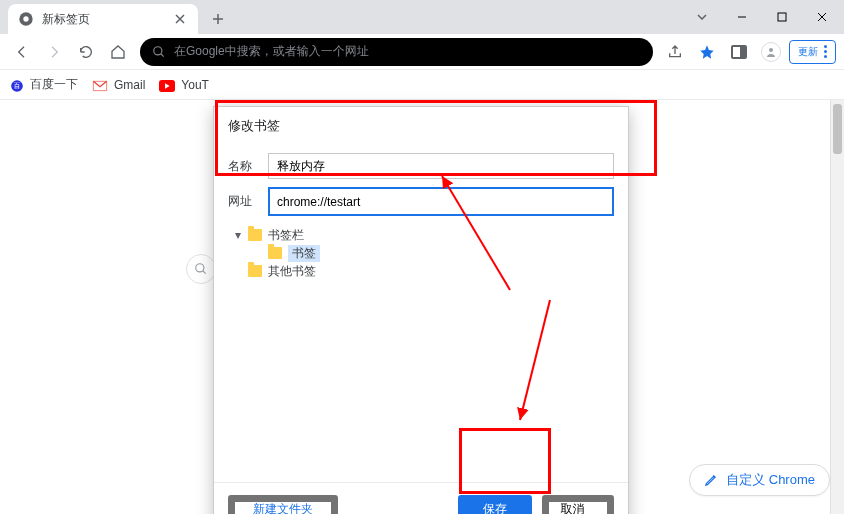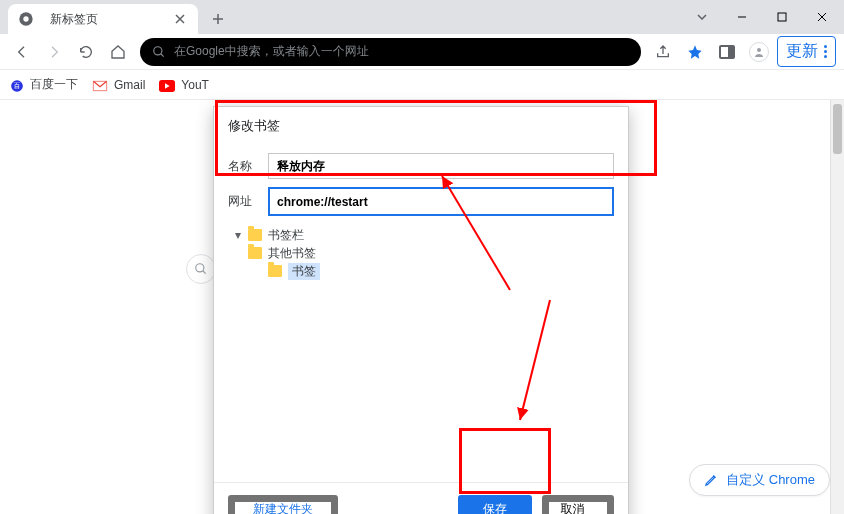--- a/index.html
+++ b/index.html
@@ -1,43 +1,43 @@
 <!DOCTYPE html>
 <html><head>
   <meta charset="utf-8">
   <style>
     * { box-sizing: border-box; margin: 0; padding: 0; }
     body { font-family: "Microsoft YaHei", Arial, sans-serif; font-size: 12px; background: #fff; width: 844px; height: 514px; overflow: hidden; position: relative; }
     .titlebar { height: 34px; background: #dfe1e5; display: flex; align-items: flex-end; position: relative; }
-    .tab { display: flex; align-items: center; background: #fff; border-radius: 8px 8px 0 0; height: 30px; margin-left: 8px; padding: 0 10px; gap: 16px; min-width: 190px; }
+    .tab { display: flex; align-items: center; background: #fff; border-radius: 8px 8px 0 0; height: 30px; margin-left: 8px; padding: 0 10px; gap: 8px; min-width: 190px; }
     .tab .favicon { width: 16px; height: 16px; display:flex; align-items:center; justify-content:center; }
     .tab .title { flex: 1; color: #3c4043; font-size: 12px; }
     .tab .close { width: 16px; height: 16px; display:flex; align-items:center; justify-content:center; color:#5f6368; cursor:pointer; border-radius: 50%; }
     .new-tab { width: 28px; height: 28px; display:flex; align-items:center; justify-content:center; color:#5f6368; cursor:pointer; border-radius:4px; margin-left:6px; margin-bottom:1px;}
     .win-controls { position:absolute; right:4px; top:0; height:34px; display:flex; align-items:center; gap: 4px;}
     .win-btn { width: 36px; height: 28px; display:flex; align-items:center; justify-content:center; cursor:pointer; }
     .toolbar { height: 36px; display:flex; align-items:center; padding: 0 8px; gap: 4px; border-bottom: 1px solid #e8eaed; background:#fff;}
     .nav-btn { width:28px; height:28px; display:flex; align-items:center; justify-content:center; color:#5f6368; border-radius:50%; cursor:pointer;}
     .nav-btn.disabled { color:#bdc1c6; }
     .omnibox { flex:1; height:28px; background:#000000; border-radius:14px; display:flex; align-items:center; padding:0 12px; gap:8px; color:#80868b; margin: 0 4px; }
     .omnibox .search-icon { width:14px; height:14px; }
-    .update-btn { border:1px solid #1a73e8; color:#1a73e8; border-radius:4px; padding: 4px 8px; font-size:16px; display:flex; align-items:center; gap:6px; cursor:pointer; }
+    .update-btn { border:1px solid #1a73e8; color:#1a73e8; border-radius:4px; padding: 4px 8px; font-size:10px; display:flex; align-items:center; gap:6px; cursor:pointer; }
     .bookmarks-bar { height: 30px; display:flex; align-items:center; padding: 0 10px; gap: 14px; border-bottom:1px solid #e8eaed; background:#fff;}
     .bm-item { display:flex; align-items:flex-end; gap:6px; color:#3c4043; font-size:12px; cursor:pointer;}
     .content { position: absolute; top: 100px; left:0; right:0; bottom:0; background:#fff;}
     .scrollbar-v { position:absolute; right:0; top:100px; bottom:0; width:14px; background:#f1f1f1; border-left:1px solid #e0e0e0;}
     .scrollbar-thumb { position:absolute; left:2px; right:2px; top:4px; height:50px; background:#c1c1c1; border-radius:3px; }
     .customize-btn { position:absolute; right:14px; bottom:18px; height:32px; border:1px solid #dadce0; border-radius:16px; background:#fff; display:flex; align-items:center; padding:0 14px; gap:8px; color:#1a73e8; font-size:13px; cursor:pointer; box-shadow:0 1px 2px rgba(0,0,0,0.05);}
     .search-circle { position:absolute; left:186px; top:254px; width:30px; height:30px; border:1px solid #dfe1e5; border-radius:15px; display:flex; align-items:center; justify-content:center; color:#9aa0a6;}
     .dialog { position:absolute; left:213px; top:70px; width:416px; height:430px; background:#fff; border:1px solid #ccc; box-shadow:0 4px 16px rgba(0,0,0,0.25); display:flex; flex-direction:column;margin-top:36px;}
     .dialog-title { padding: 10px 14px; font-size:13px; color:#202124; }
     .dialog-body { flex:1; padding: 0 14px; overflow:auto; }
     .form-row { display:flex; align-items:center; margin: 8px 0; gap: 10px; }
     .form-label { width: 30px; color:#3c4043; font-size:12px; }
-    .form-input { flex:1; height: 26px; border:1px solid #c8c8c8; padding: 0 8px; font-size:12px; outline:none; font-family:inherit;font-weight:bold; }
+    .form-input { flex:1; height: 26px; border:1px solid #c8c8c8; padding: 0 8px; font-size:12px; outline:none; font-family:inherit; }
     .form-input.focus { border:2px solid #1a73e8; height:29px; padding: 0 7px; }
     .tree { margin-top: 10px; font-size:12px; color:#3c4043; }
     .tree-row { display:flex; align-items:center; height:18px; gap:4px; }
     .indent-1 { padding-left: 4px; }
     .indent-2 { padding-left: 24px; }
     .tree-expand { width:12px; text-align:center; color:#5f6368; }
     .folder-icon { width:14px; height:12px; background:#ffd04c; border-radius:1px; position:relative; display:inline-block; margin-right:2px;}
     .folder-icon::before { content:""; position:absolute; top:-3px; left:0; width:6px; height:3px; background:#ffd04c; border-radius:1px 1px 0 0;}
     .tree-selected { background:#cfe3fc; padding: 0 4px; }
     .dialog-footer { border-top:1px solid #e8eaed; padding:12px 14px; display:flex; align-items:center; gap:10px;}
@@ -218,29 +218,29 @@
     <div class="form-row">
       <div class="form-label">网址</div>
       <input class="form-input focus" value="chrome://testart" style="">
     </div>
     <div class="tree">
       <div class="tree-row indent-1">
         <span class="tree-expand">▾</span>
         <span class="folder-icon"></span>
         <span>书签栏</span>
       </div>
+      <div class="tree-row indent-2">
+        <span class="tree-expand"></span>
+        <span class="folder-icon"></span>
+        <span class="tree-selected">书签</span>
+      </div>
       <div class="tree-row indent-1">
         <span class="tree-expand"></span>
         <span class="folder-icon"></span>
         <span>其他书签</span>
-      </div>
-      <div class="tree-row indent-2">
-        <span class="tree-expand"></span>
-        <span class="folder-icon"></span>
-        <span class="tree-selected">书签</span>
       </div>
     </div>
   </div>
   <div class="dialog-footer">
     <button class="dlg-btn newfolder">
         <span>新建文件夹</span>
       </button>
     <div class="spacer"></div>
     <button class="dlg-btn primary">
         <span>保存</span>

